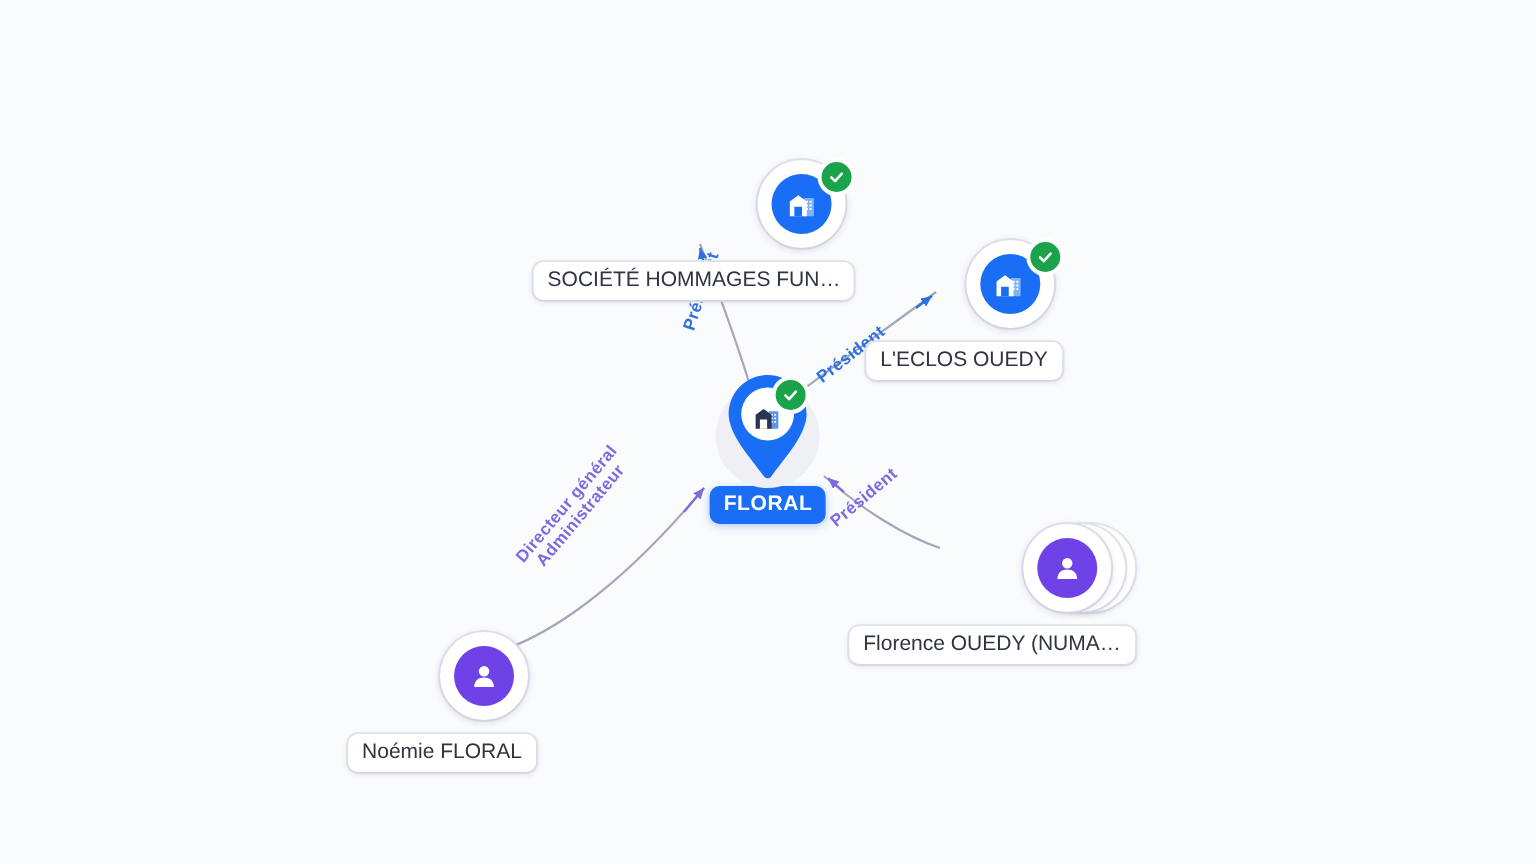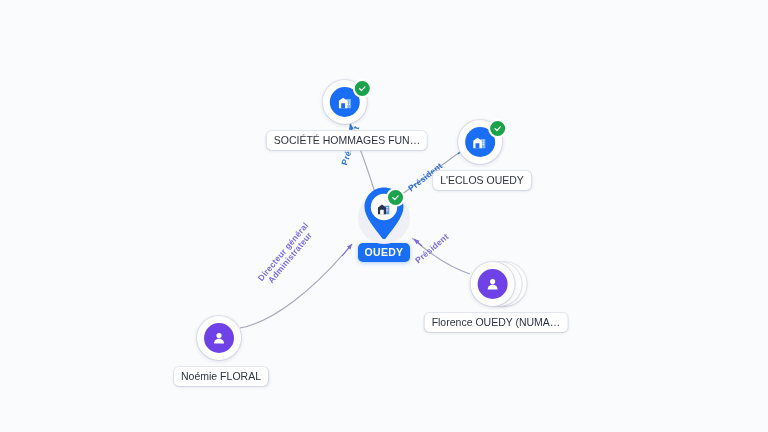--- a/index.html
+++ b/index.html
@@ -25,21 +25,21 @@
     top: 0;
     width: 768px;
     height: 432px;
   }
 
   
   .node {
     position: absolute;
     display: flex;
     flex-direction: column;
-    align-items: center;
+    align-items: flex-end;
     transform: translate(-50%, 0);
   }
 
   
   .pin-wrap {
     position: relative;
     width: 58px;
     height: 62px;
     display: flex;
     align-items: flex-start;
@@ -259,21 +259,21 @@
           <path d="M9 5.2 L15 9.6 L15 20 L3 20 L3 9.6 Z" fill="#2b3552"></path>
           <path d="M6.2 13.2h5.4v6.8H6.2z" fill="#ffffff"></path>
         </svg>
       </div>
       <div class="badge" style="left:31px; top:2px;">
         <svg width="9" height="9" viewBox="0 0 24 24" aria-hidden="true">
           <path d="M5 12.5 L10 17.5 L19 7.5" fill="none" stroke="#ffffff" stroke-width="3.4" stroke-linecap="round" stroke-linejoin="round"></path>
         </svg>
       </div>
     </div>
-    <div class="node-label primary" style="margin-top:-5px;">OUEDY</div>
+    <div class="node-label primary" style="margin-top:-5px;">FLORAL</div>
   </div>
 
   <div class="node" style="left:487px; top:262px;margin-left:12px;">
     <div class="circ-wrap" style="width:56px;">
       <div class="stack-card" style="left:12px; top:0px;"></div>
       <div class="stack-card" style="left:7px; top:0px;"></div>
       <div class="circ-card" style="left:0px; top:0px;"></div>
       <div class="circ-inner person">
         <svg width="16" height="16" viewBox="0 0 24 24" aria-hidden="true">
           <circle cx="12" cy="8.4" r="3.9" fill="#ffffff"></circle>

